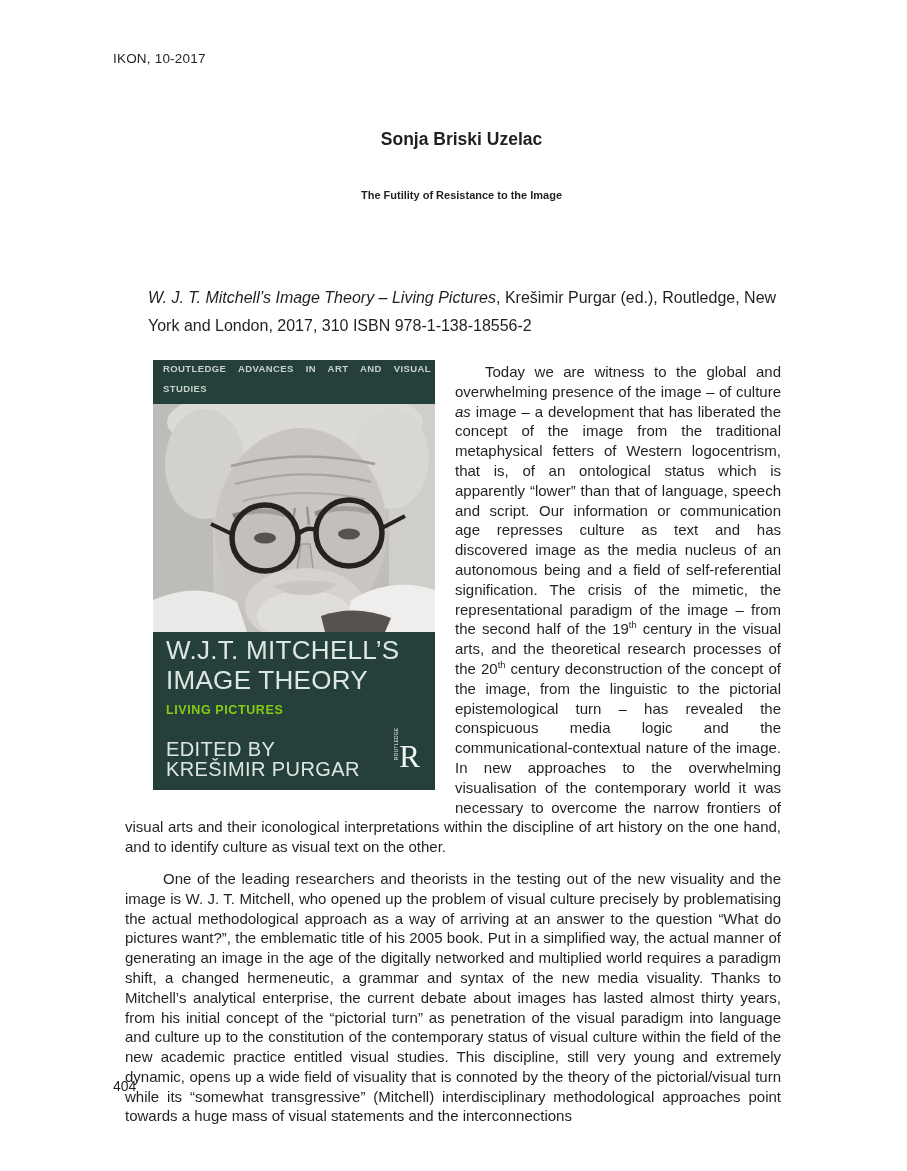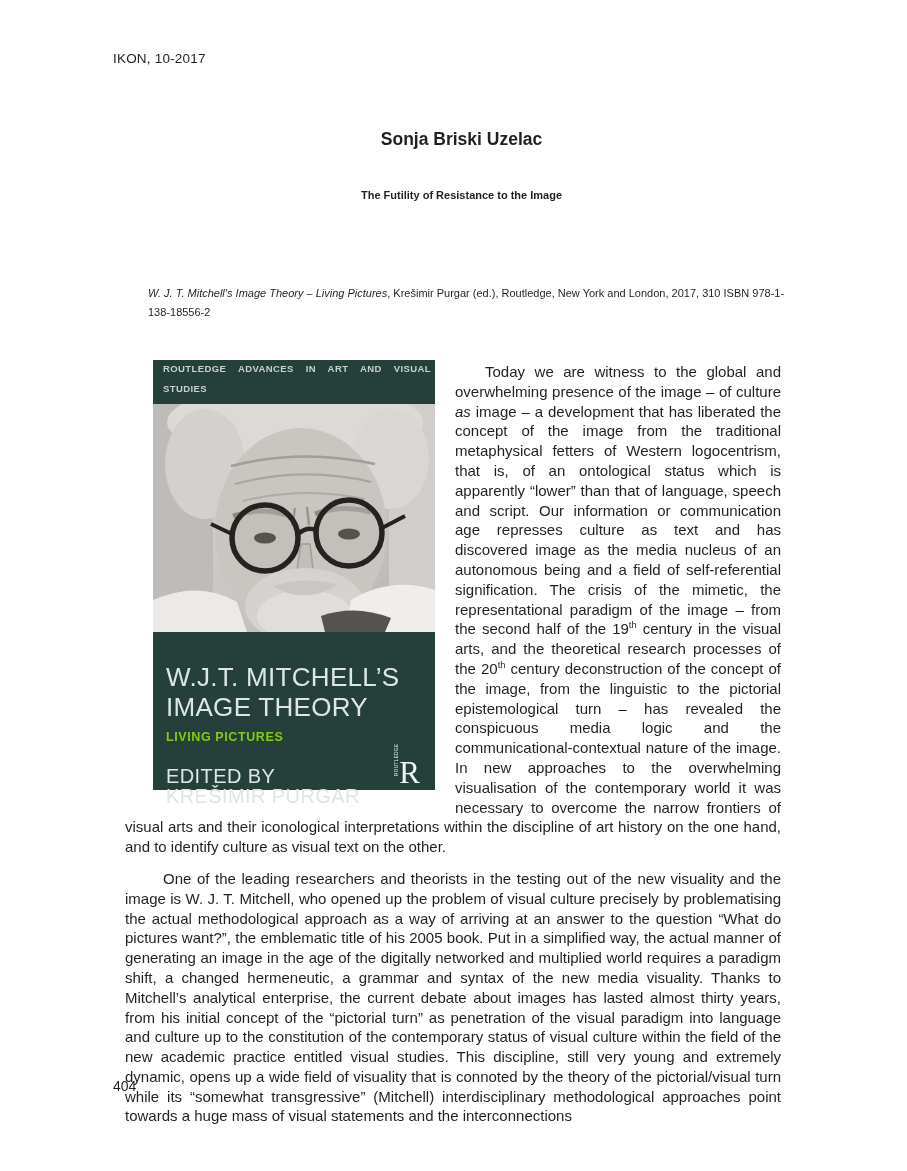--- a/index.html
+++ b/index.html
@@ -24,21 +24,21 @@
   .author-line {
     position: absolute; left: 0; right: 0; top: 129px;
     text-align: center; font-weight: bold; font-size: 17.5px;
   }
   .article-title {
     position: absolute; left: 0; right: 0; top: 189px;
     text-align: center; font-weight: bold; font-size: 11px;
   }
   .citation {
     position: absolute; left: 148px; top: 284px; width: 648px;
-    font-size: 11px; line-height: 19px;
+    font-size: 16px; line-height: 28px;
   }
   .citation i { font-style: italic; }
   .main-block {
     position: absolute; left: 113px; top: 350px; width: 680px;
     text-align: justify; font-size: 15px; line-height: 19.8px;
   }
   .book-cover {
     float: left;
     width: 282px; height: 430px;
     margin: 10px 20px 12px 40px;
@@ -54,21 +54,21 @@
     font-size: 9.5px; letter-spacing: 0.4px;
     color: #c7d1cc; font-weight: bold;
   }
   .cover-photo { height: 228px; flex: 0 0 228px; overflow: hidden; }
   .cover-photo svg { display: block; }
   .cover-bottom {
     position: relative; flex: 1 1 auto;
     padding-left: 13px; box-sizing: border-box;
   }
   .cover-title {
-    margin-top: 30px;
+    margin-top: 3px;
     font-size: 26px; line-height: 30px; letter-spacing: 0.3px;
     color: #dde6e2; font-weight: 400;
   }
   .cover-subtitle {
     margin-top: 6px;
     font-size: 12.5px; letter-spacing: 0.6px;
     color: #84cc16; font-weight: bold;
   }
   .cover-editedby {
     margin-top: 18px;

